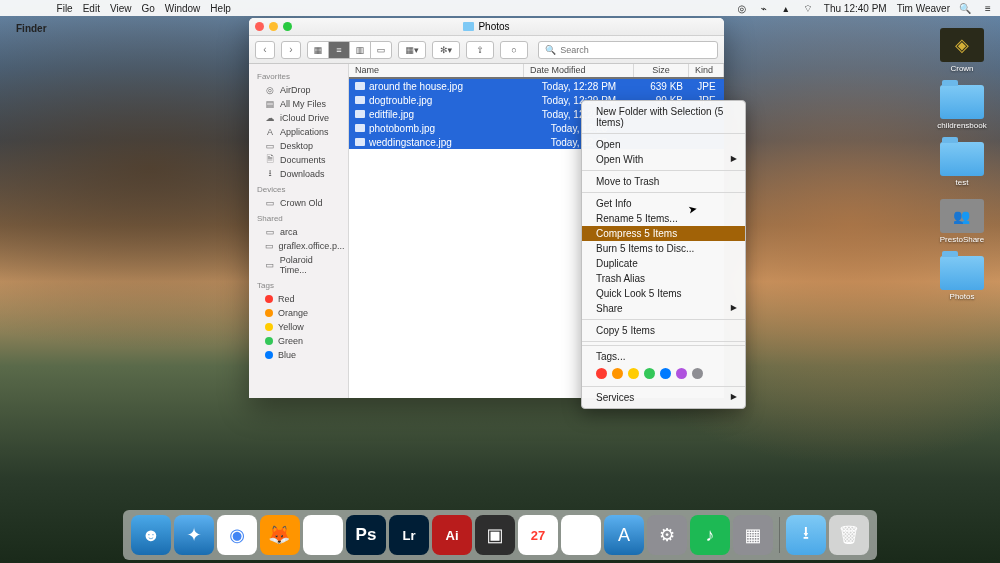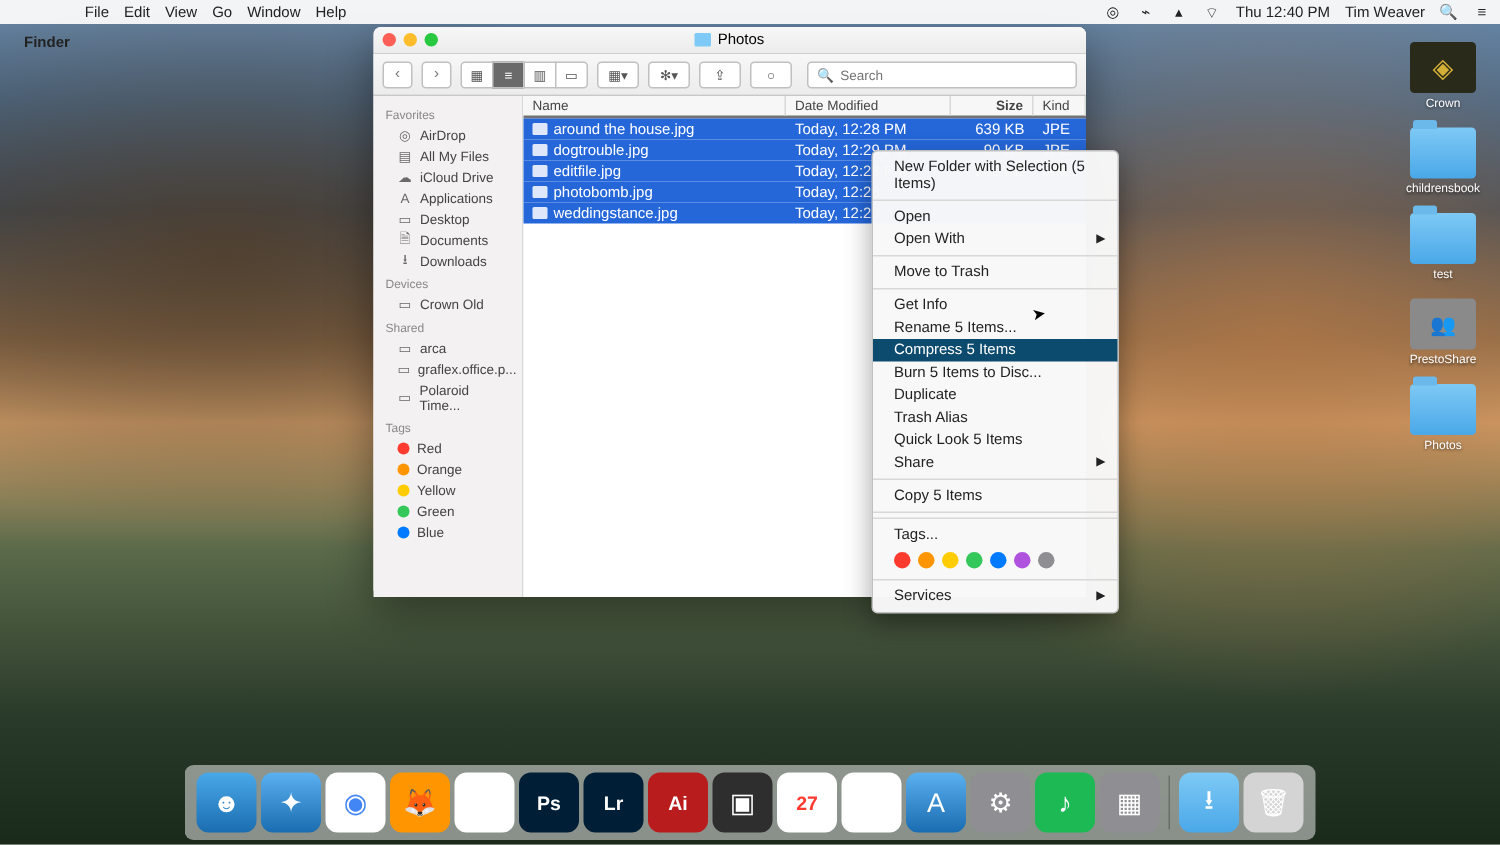--- a/index.html
+++ b/index.html
@@ -46,30 +46,30 @@
 .search input { border:none; outline:none; width:100%; font-size:9px; margin-left:4px; }
 .finder-body { display:flex; height:calc(100% - 46px); }
 .sidebar { width:100px; background:#f3f1f2; border-right:1px solid #d8d8d8; overflow-y:auto; padding:4px 0; font-size:9px; }
 .sb-head { padding:4px 8px 2px; color:#888; font-size:8px; }
 .sb-item { padding:2px 8px 2px 16px; display:flex; align-items:center; gap:5px; color:#444; cursor:default; }
 .sb-item .sico { width:10px; height:10px; display:inline-flex; align-items:center; justify-content:center; color:#6a6a6a; font-size:9px; }
 .tag-dot { width:8px; height:8px; border-radius:50%; }
 .content { flex:1; background:#fff; font-size:10px; }
 .cols { display:flex; height:15px; background:#f7f7f7; border-bottom:2px solid #737373; font-size:9px; color:#444; }
 .col { padding:1px 6px; border-right:1px solid #d8d8d8; }
-.col.name{flex:1;} .col.date{width:110px;} .col.size{width:55px; text-align:right;font-weight:bold;} .col.kind{width:35px;}
+.col.name{flex:1;} .col.date{width:110px;} .col.size{width:55px; text-align:center;} .col.kind{width:35px;}
 .rows { }
 .row { display:flex; height:14px; align-items:center; background:#2567d9; color:#fff; }
-.row .c { padding:0 6px; overflow:hidden; white-space:nowrap; }
+.row .c { padding:0 6px; overflow:hidden; white-space:nowrap;text-align:center; }
 .row .c.name{flex:1; display:flex; align-items:center; gap:4px;} .row .c.date{width:110px;} .row .c.size{width:55px; text-align:right;} .row .c.kind{width:35px;}
 .row .fico { width:10px; height:8px; background:rgba(255,255,255,.85); border-radius:1px; }
 
 .ctx { position:absolute; left:581px; top:100px; width:165px; background:rgba(248,248,248,.98); border:1px solid #c0c0c0; border-radius:4px; box-shadow:0 6px 18px rgba(0,0,0,.35); padding:3px 0; font-size:10px; z-index:20; }
 .ctx .mi { padding:2px 14px; color:#222; cursor:default; position:relative; }
-.ctx .mi.hl { background:#0c4a6e; color:#fff; }
+.ctx .mi.hl { background:#a16207; color:#fff; }
 .ctx .mi .arrow { position:absolute; right:8px; font-size:8px; }
 .ctx .sep { height:1px; background:#d8d8d8; margin:3px 0; }
 .ctx .tags { display:flex; gap:5px; padding:4px 14px; }
 .ctx .tags .td{ width:11px; height:11px; border-radius:50%; }
 .cursor { position:absolute; left:688px; top:203px; font-size:11px; color:#000; z-index:30; transform:rotate(-10deg); pointer-events:none; }
 
 .dock { position:absolute; bottom:3px; left:50%; transform:translateX(-50%); height:50px; background:rgba(230,230,230,.55); border-radius:6px; display:flex; align-items:center; padding:0 8px; gap:3px; z-index:8; backdrop-filter:blur(6px); }
 .dock .app { width:40px; height:40px; border-radius:8px; display:flex; align-items:center; justify-content:center; font-size:18px; color:#fff; }
 .dock .divider { width:1px; height:36px; background:rgba(0,0,0,.25); margin:0 3px; }
 </style>
@@ -315,21 +315,21 @@
     <div class="mi">Services<span class="arrow">▶</span></div>
   </div>
 <div class="cursor">➤</div>
 
 <div class="dock" id="dock">
     <div class="app" style="background: linear-gradient(rgb(74, 168, 232), rgb(26, 109, 176));">☻</div>
     <div class="app" style="background: linear-gradient(rgb(91, 176, 240), rgb(26, 109, 176));">✦</div>
     <div class="app" style="background: rgb(255, 255, 255); color: rgb(66, 133, 244);">◉</div>
     <div class="app" style="background: rgb(255, 149, 0);">🦊</div>
     <div class="app" style="background: rgb(255, 255, 255);">✉</div>
-    <div class="app" style="background: rgb(0, 30, 54); font-size: 13px; font-weight: 600;">Ps</div>
+    <div class="app" style="background: rgb(0, 30, 54); font-size: 17px; font-weight: 600;">Ps</div>
     <div class="app" style="background: rgb(0, 30, 54); font-size: 13px; font-weight: 600;">Lr</div>
     <div class="app" style="background: #b91c1c; font-size: 13px; font-weight: 600;">Ai</div>
     <div class="app" style="background: rgb(46, 46, 46);">▣</div>
     <div class="app" style="background: rgb(255, 255, 255); color: rgb(255, 59, 48); font-size: 13px; font-weight: 600;">27</div>
     <div class="app" style="background: rgb(255, 255, 255);">≡</div>
     <div class="app" style="background: linear-gradient(rgb(91, 176, 240), rgb(26, 109, 176));">A</div>
     <div class="app" style="background: rgb(142, 142, 147);">⚙</div>
     <div class="app" style="background: rgb(29, 185, 84);">♪</div>
     <div class="app" style="background: rgb(142, 142, 147);">▦</div>
     <div class="divider"></div>

